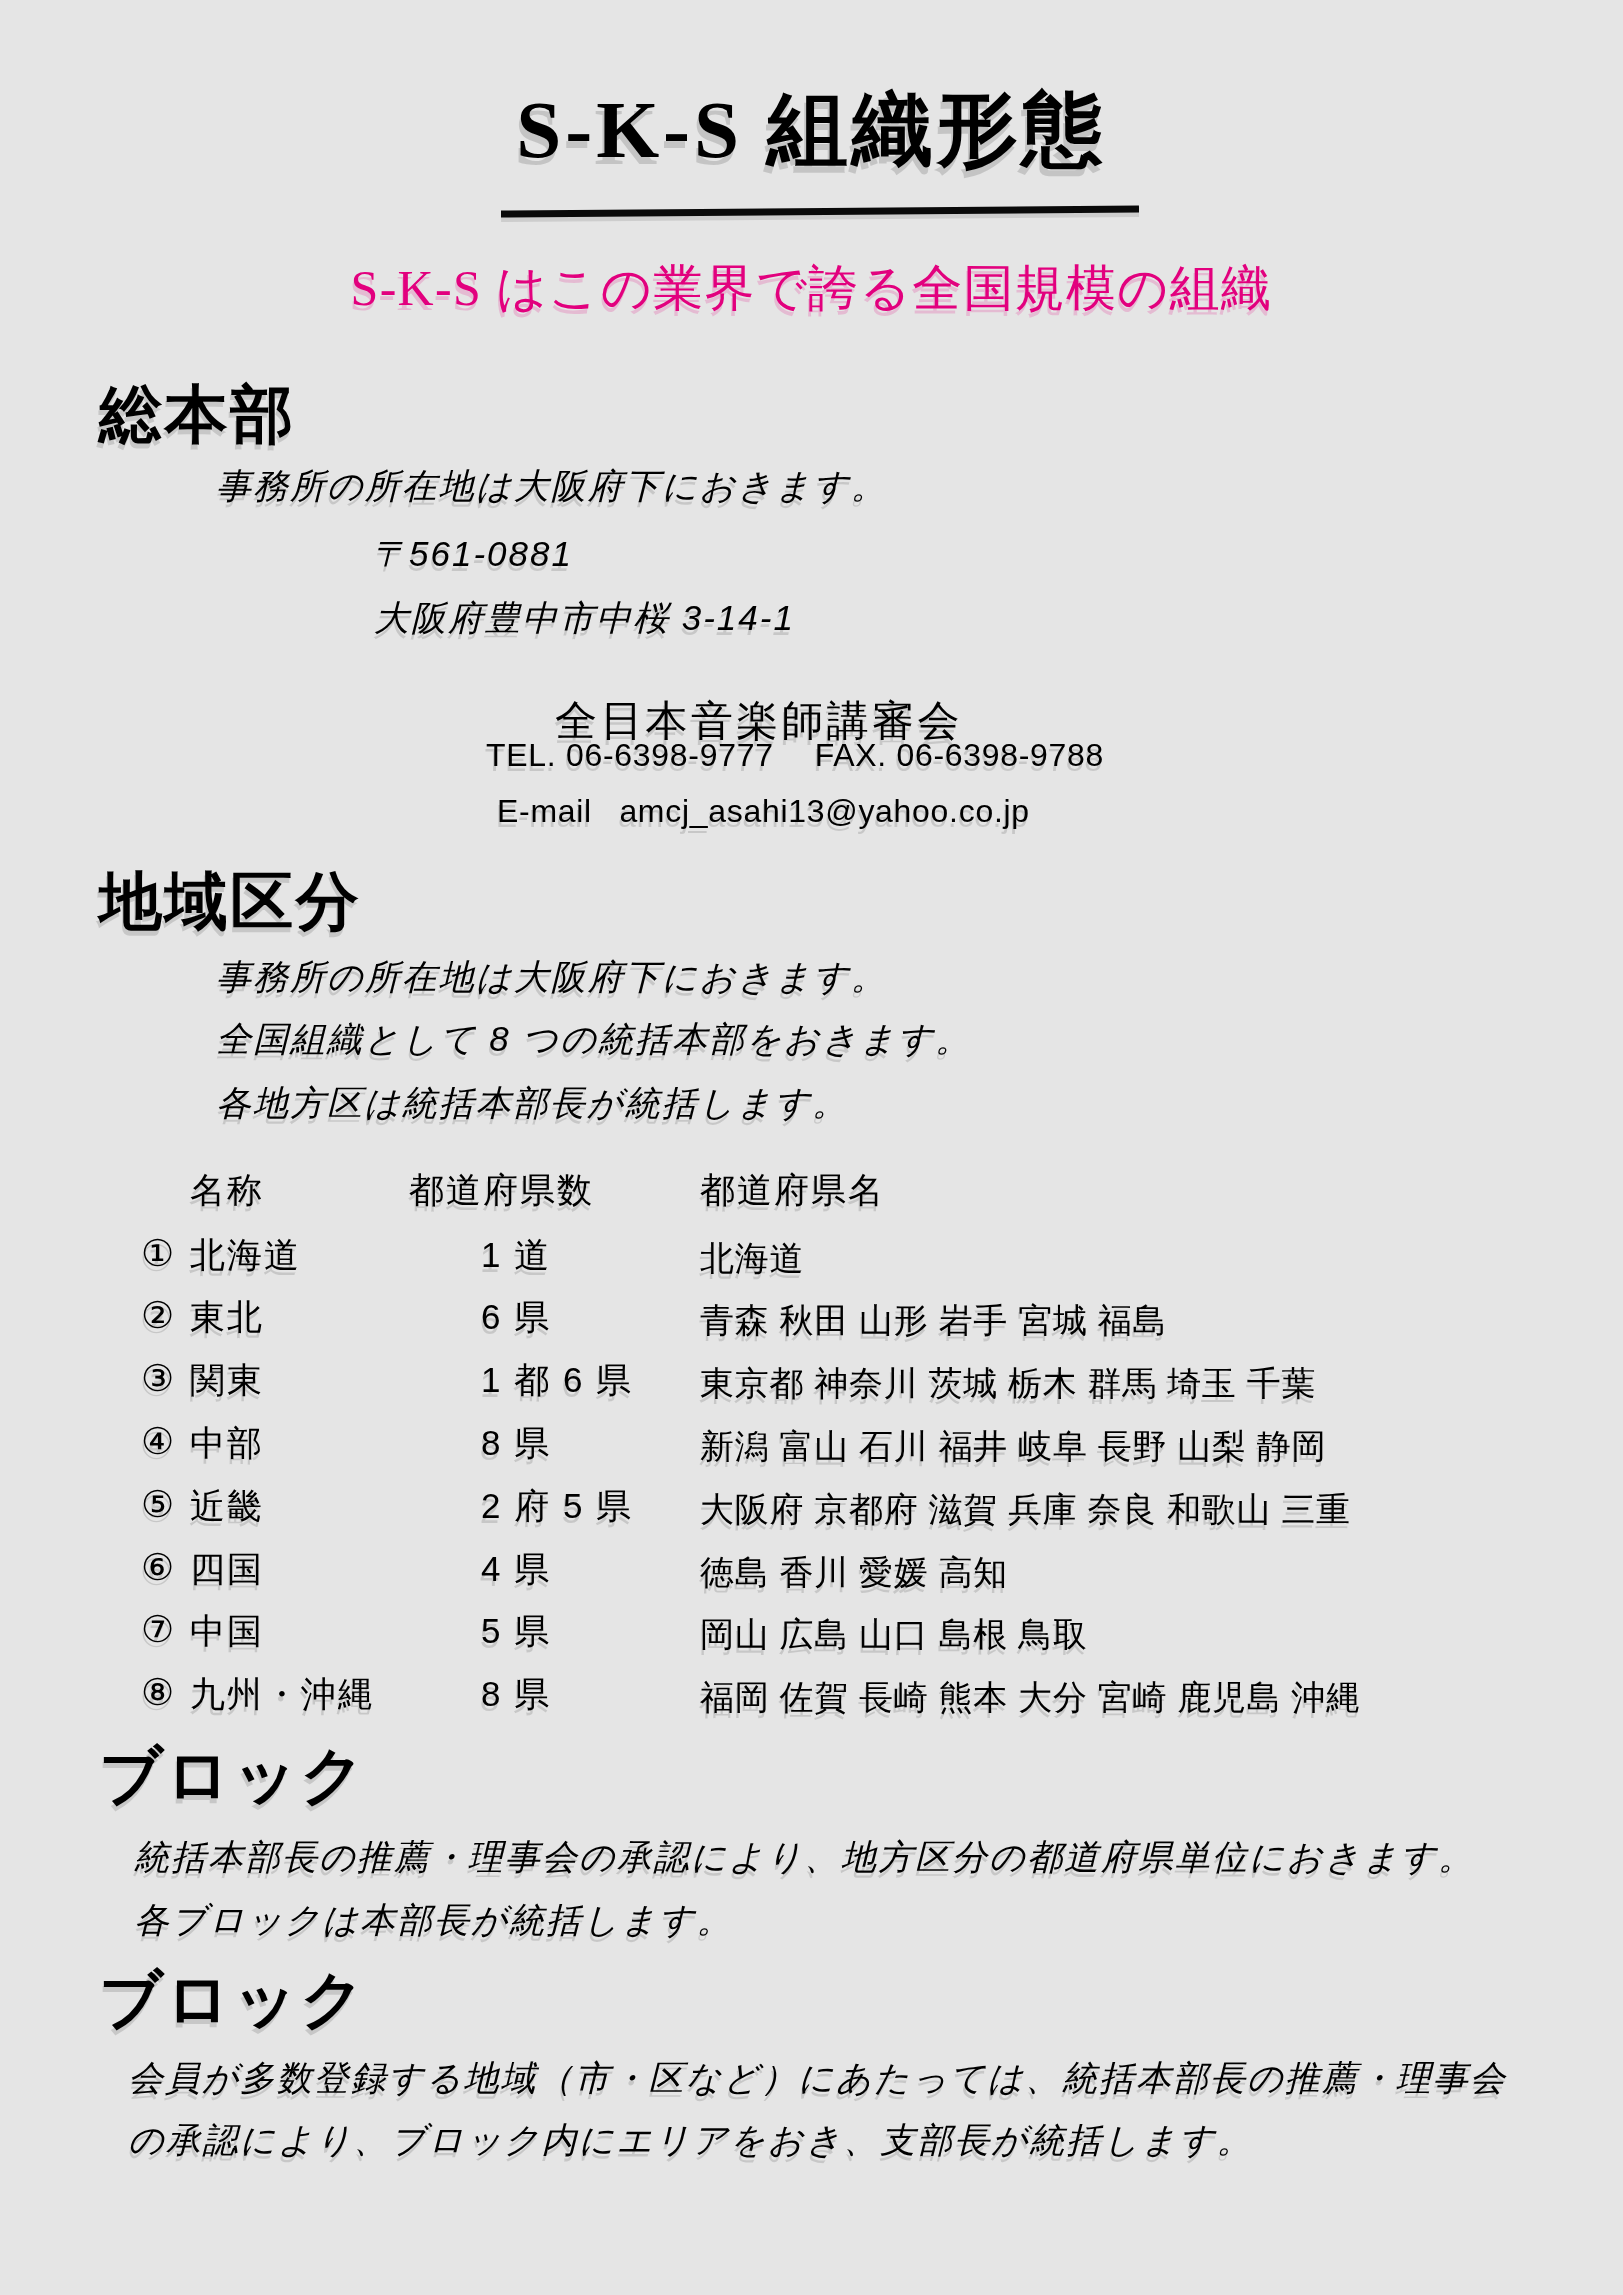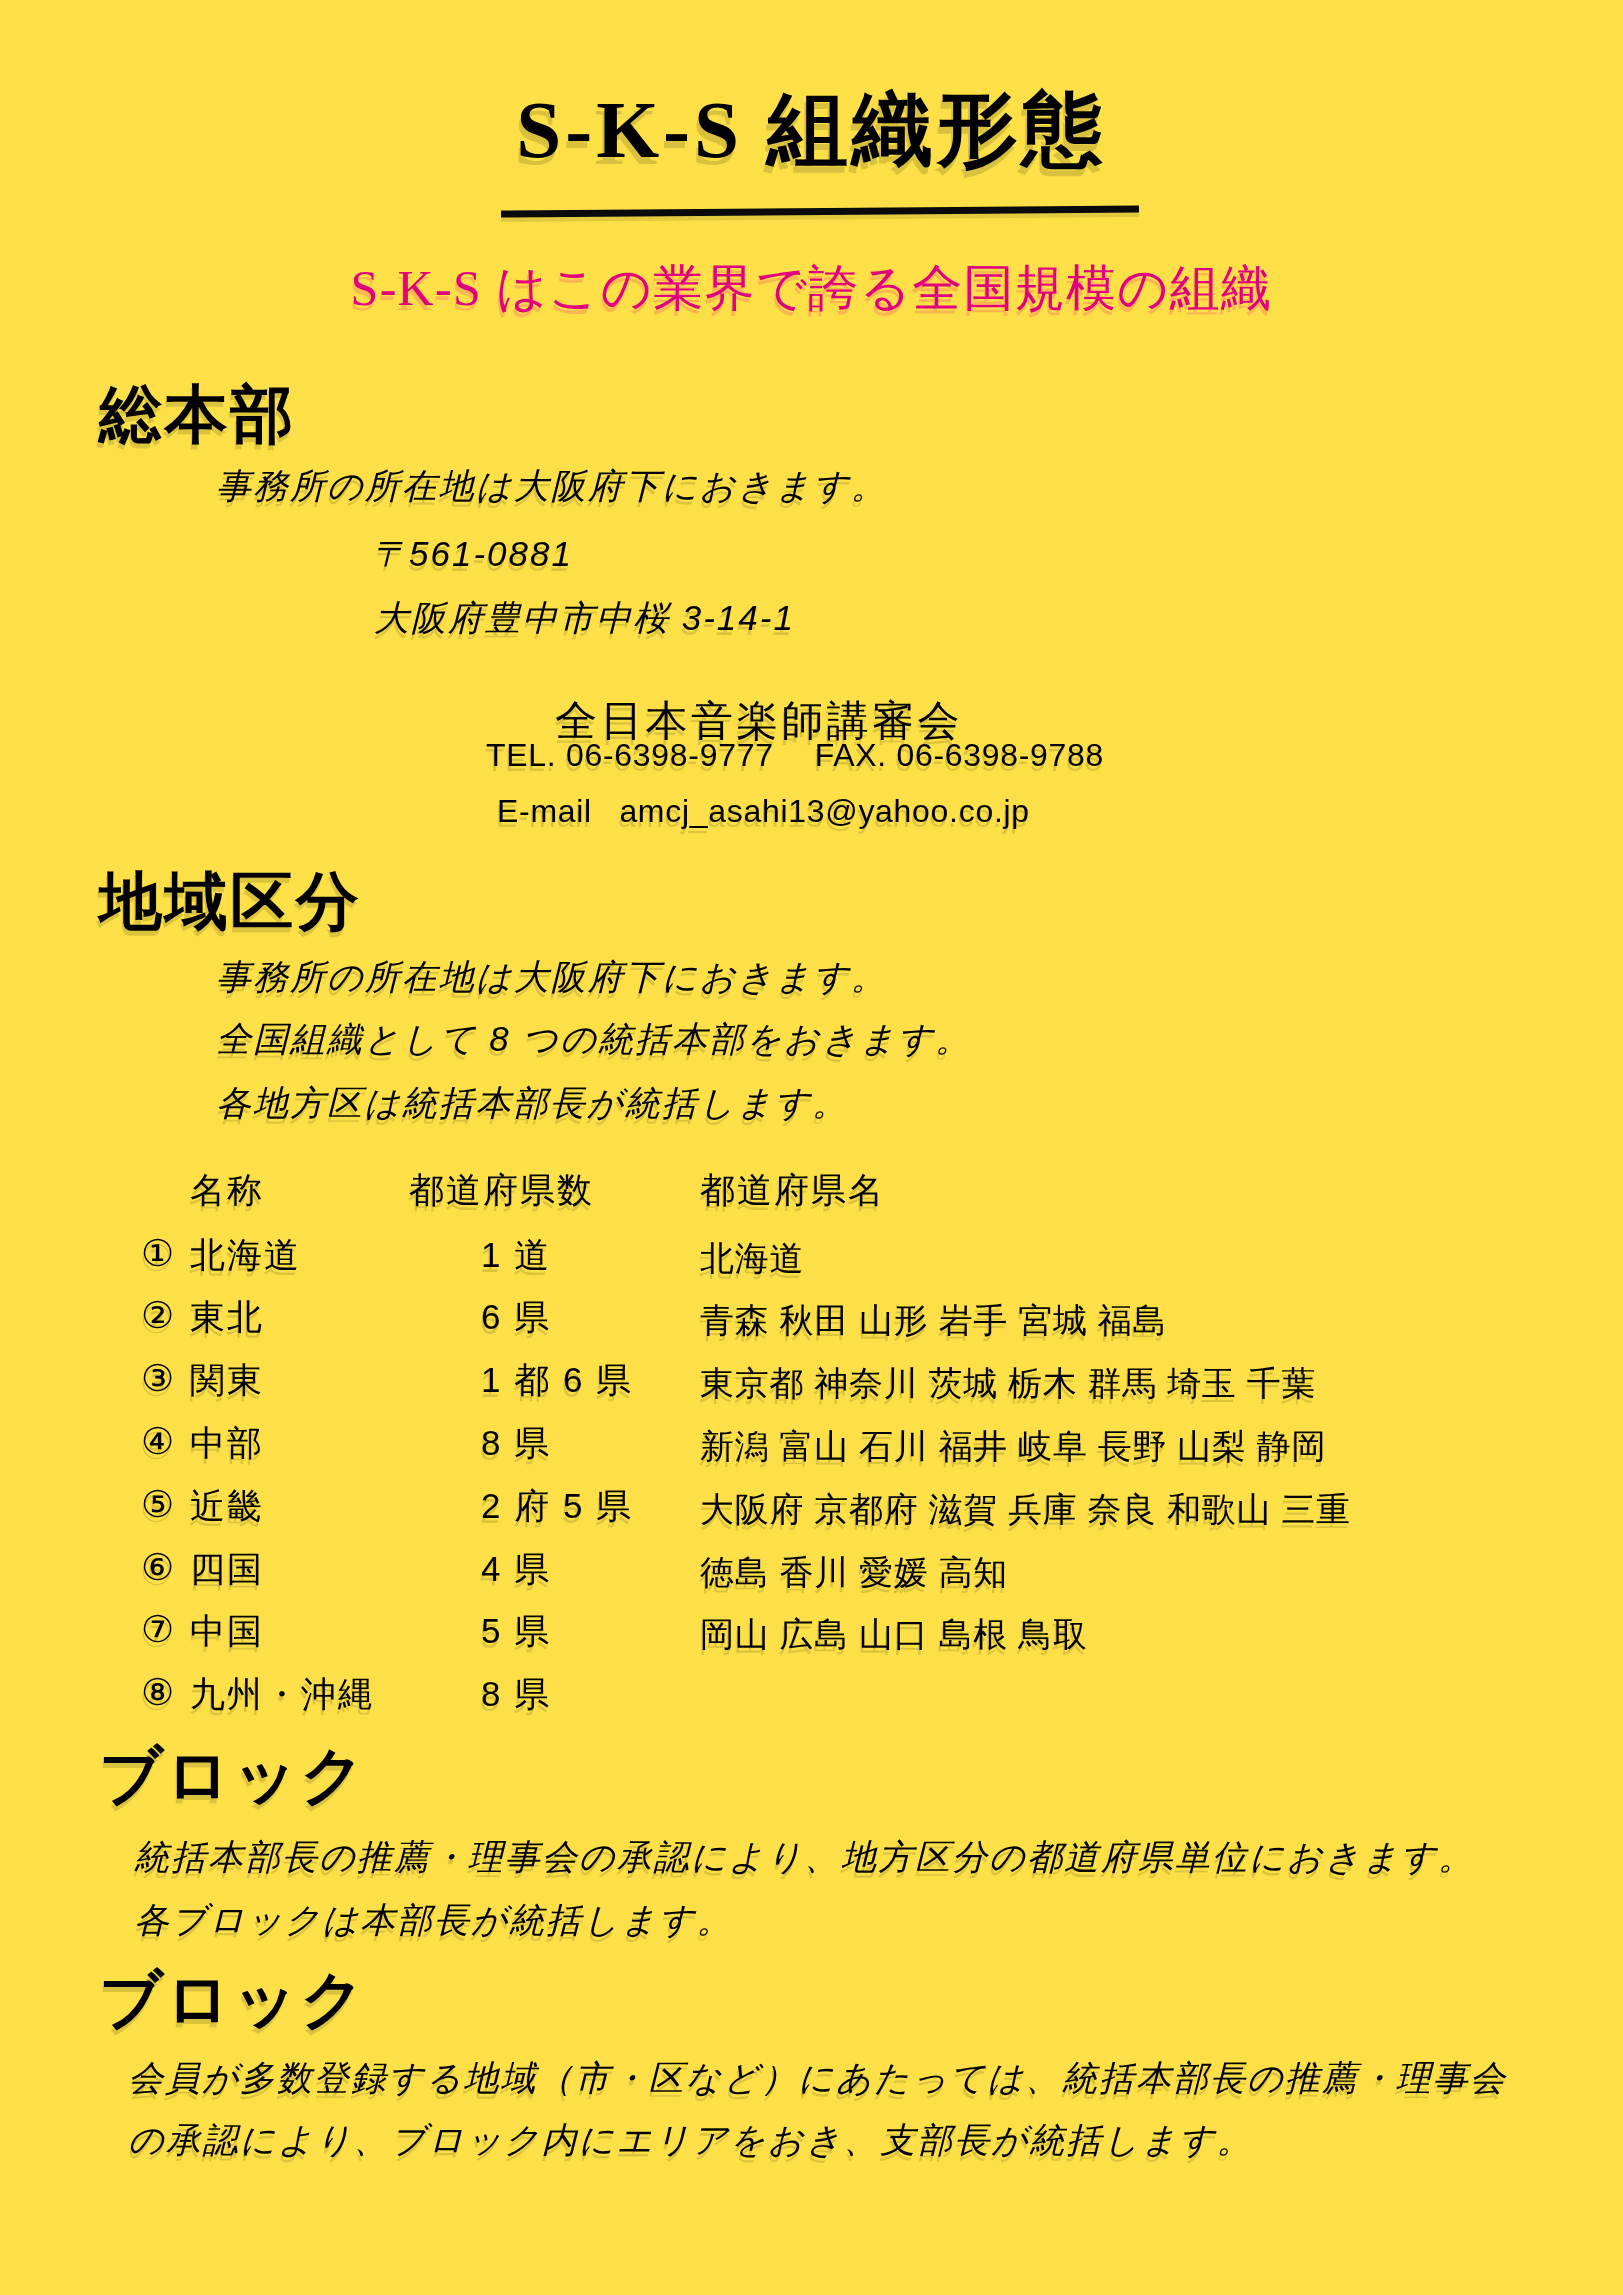--- a/index.html
+++ b/index.html
@@ -10,21 +10,21 @@
   body {
     width: 1623px;
     height: 2295px;
     font-family: "Liberation Sans", "DejaVu Sans", sans-serif;
     color: #000000;
   }
   .page {
     position: relative;
     width: 1623px;
     height: 2295px;
-    background: #fde047;
+    background: #e5e5e5;
     overflow: hidden;
   }
   .abs {
     position: absolute;
     white-space: nowrap;
     line-height: 1.15;
   }
   .sh {
     text-shadow: -1.3px 4.6px 0 rgba(0,0,0,0.13);
   }
@@ -156,20 +156,21 @@
   <div class="tbl-row" style="top:1608px">
     <span class="tbl-cell cell-num sh">⑦</span>
     <span class="tbl-cell cell-name sh">中国</span>
     <span class="tbl-cell cell-count sh">5 県</span>
     <span class="tbl-cell cell-pref sh">岡山 広島 山口 島根 鳥取</span>
   </div>
   <div class="tbl-row" style="top:1671px">
     <span class="tbl-cell cell-num sh">⑧</span>
     <span class="tbl-cell cell-name sh">九州・沖縄</span>
     <span class="tbl-cell cell-count sh">8 県</span>
+    <span class="tbl-cell cell-pref sh">福岡 佐賀 長崎 熊本 大分 宮崎 鹿児島 沖縄</span>
   </div>
 
   <div class="abs h1 sh" style="top:1739px">ブロック</div>
   <div class="abs body-line sh" style="left:134px; top:1837px">統括本部長の推薦・理事会の承認により、地方区分の都道府県単位におきます。</div>
   <div class="abs body-line sh" style="left:134px; top:1900px">各ブロックは本部長が統括します。</div>
 
   <div class="abs h1 sh" style="top:1963px">ブロック</div>
   <div class="abs body-line sh" style="left:128px; top:2058px">会員が多数登録する地域（市・区など）にあたっては、統括本部長の推薦・理事会</div>
   <div class="abs body-line sh" style="left:128px; top:2120px">の承認により、ブロック内にエリアをおき、支部長が統括します。</div>
 

